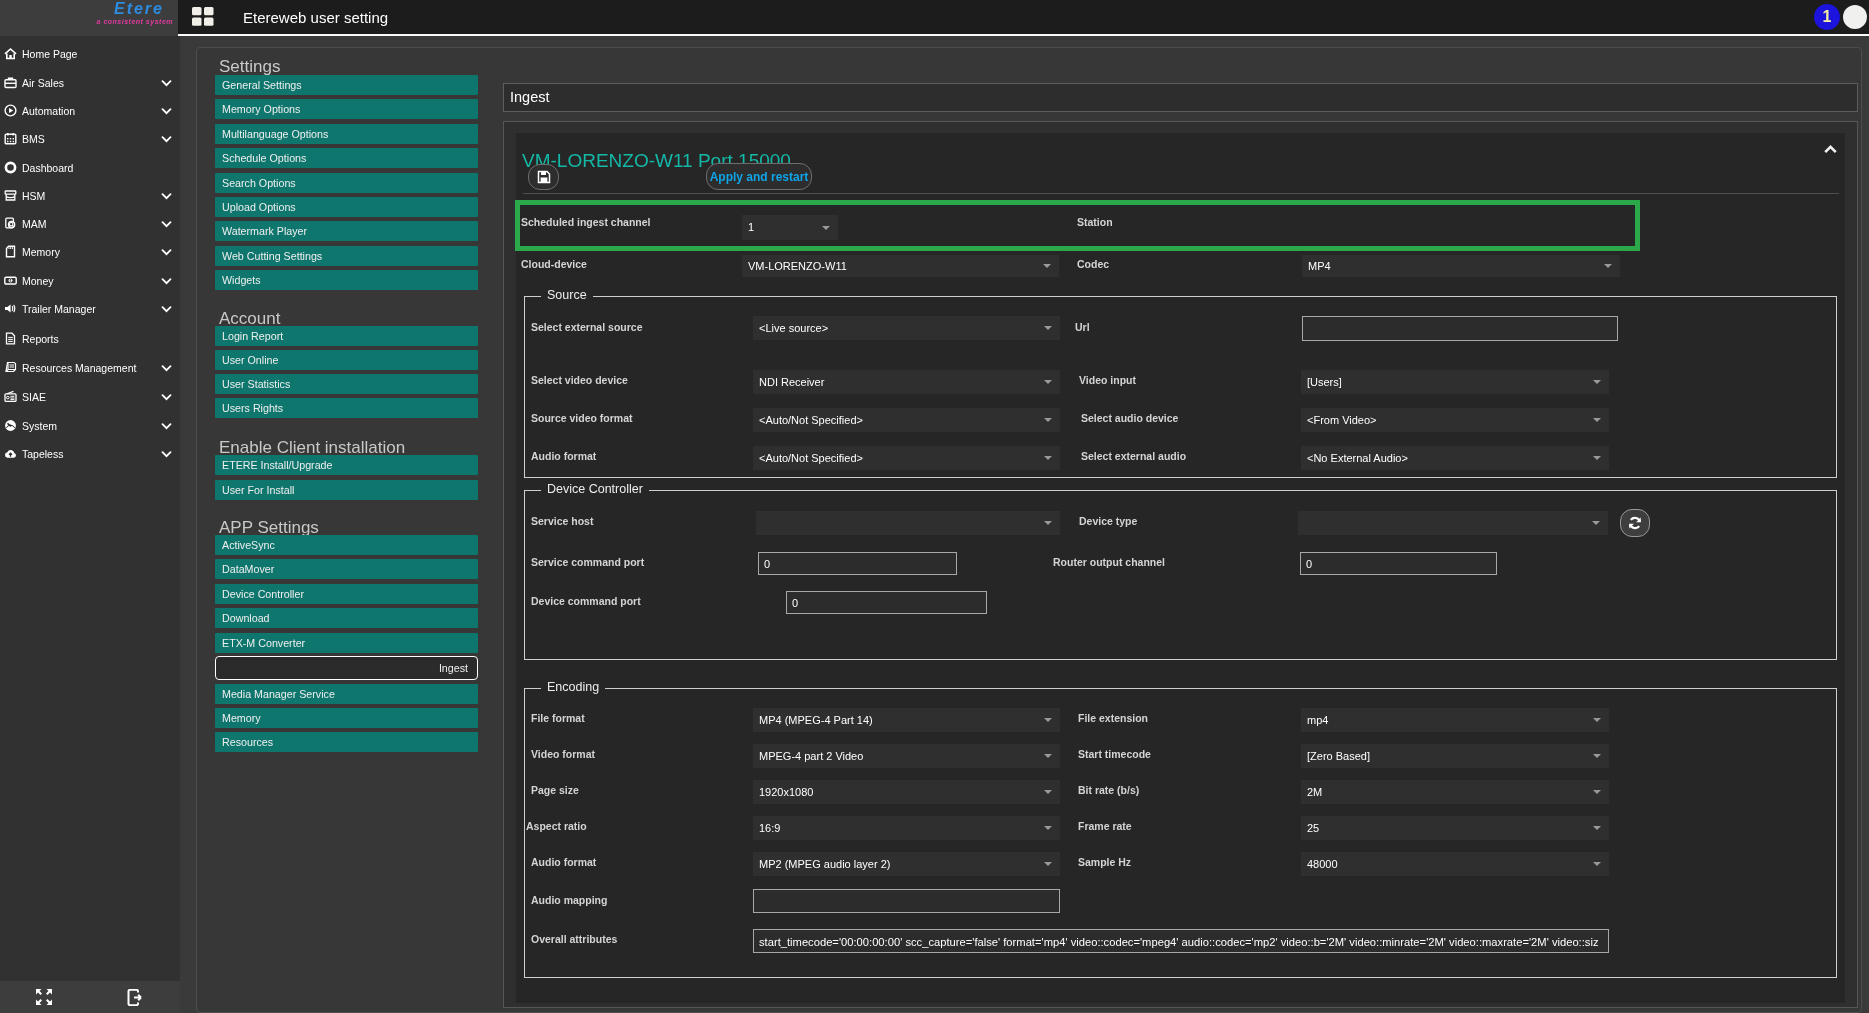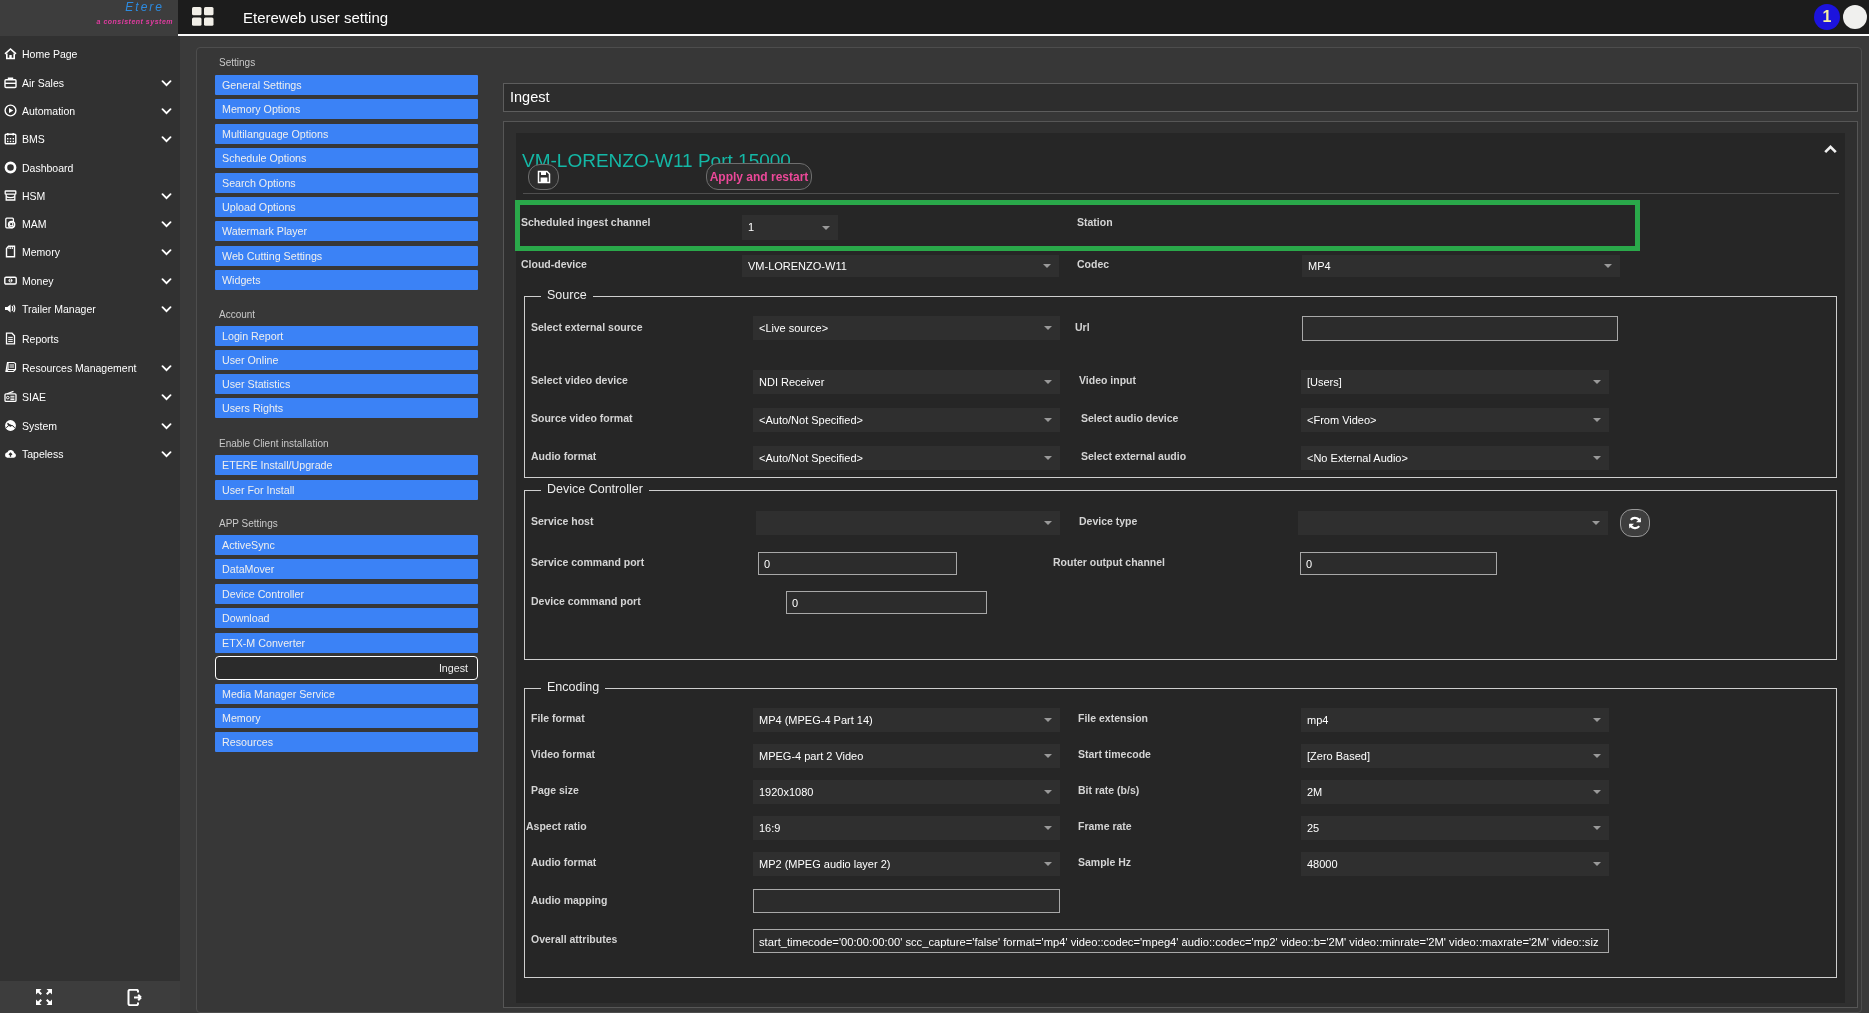--- a/index.html
+++ b/index.html
@@ -1,41 +1,41 @@
 <!DOCTYPE html>
 <html><head><meta charset="utf-8"><title>Etereweb user setting</title><style>
 *{margin:0;padding:0;box-sizing:border-box}
 body{font-family:"Liberation Sans",sans-serif;background:#3a3a3a}
 #app{position:relative;width:1869px;height:1013px;background:#3a3a3a;overflow:hidden}
 #topbar{position:absolute;left:0;top:0;width:1869px;height:36px;background:#1c1c1c}
 #logo{position:absolute;left:0;top:0;width:178px;height:36px;background:#3d3d3d}
-#logo .l1{position:absolute;right:14px;top:0px;font-size:12px;font-weight:normal;font-style:italic;color:#2d8be0;letter-spacing:2px}
+#logo .l1{position:absolute;right:14px;top:0px;font-size:16px;font-weight:bold;font-style:italic;color:#2d8be0;letter-spacing:2px}
 #logo .l2{position:absolute;right:5px;top:18px;font-size:7px;font-style:italic;font-weight:bold;color:#e03ba0;letter-spacing:0.5px}
 #topline{position:absolute;left:178px;top:34px;right:0;height:2px;background:#fafafa}
 #gridic{position:absolute;left:192px;top:7px}
 #apptitle{position:absolute;left:243px;top:0;height:36px;line-height:36px;font-size:15px;color:#fff}
 #badge1{position:absolute;left:1814px;top:4px;width:26px;height:26px;border-radius:50%;background:#1c13dd;color:#f5f0a0;font-size:16px;font-weight:bold;text-align:center;line-height:26px}
 #badge2{position:absolute;left:1843px;top:5px;width:24px;height:24px;border-radius:50%;background:#f0f0ee}
 #sidebar{position:absolute;left:0;top:36px;width:180px;height:945px;background:#313131}
 .srow{position:absolute;left:0;width:180px;height:28px}
 .ic{position:absolute}
 .slbl{position:absolute;left:22px;top:8px;font-size:10.5px;font-weight:normal;color:#fff;white-space:nowrap}
 .chev{position:absolute;left:161px;top:11px}
 #sidefoot{position:absolute;left:0;top:981px;width:180px;height:32px;background:#3d3d3d}
 #menu{position:absolute;left:180px;top:36px;width:320px;height:977px}
 #bigcard{position:absolute;left:196px;top:47px;width:1666px;height:966px;background:#373737;border:1px solid #4d4d4d;border-radius:4px}
-.msec{position:absolute;left:39px;font-size:10px;color:#c9c9c9;white-space:nowrap}
-.mi{position:absolute;left:35px;width:263px;height:20px;line-height:20px;background:#3b82f6;color:#efefef;font-size:10.7px;padding-left:7px;white-space:nowrap;border-radius:1px}
+.msec{position:absolute;left:39px;font-size:17px;color:#c9c9c9;white-space:nowrap}
+.mi{position:absolute;left:35px;width:263px;height:20px;line-height:20px;background:#0f766e;color:#efefef;font-size:10.7px;padding-left:7px;white-space:nowrap;border-radius:1px}
 .sel-mi{height:24px;line-height:22px;border:1px solid #fff;border-radius:4px;text-align:right;padding-right:9px;background:#2b2b2b}
 #ingestbar{position:absolute;left:503px;top:83px;width:1355px;height:29px;background:#2d2d2d;border:1px solid #5d5d5d;color:#fff;font-size:14.5px;line-height:27px;padding-left:6px}
 #container{position:absolute;left:503px;top:121px;width:1355px;height:887px;background:#2f2f2f;border:1px solid #565656}
 #panel{position:absolute;left:12px;top:11px;width:1329px;height:870px;background:#262626}
 #ptitle{position:absolute;left:6px;top:17px;font-size:19px;color:#14b8a6}
 #pchev{position:absolute;left:1307px;top:8px}
-.btn{position:absolute;background:#2d2d2d;border:1px solid #6e6e6e;border-radius:12px;display:flex;align-items:center;justify-content:center;color:#ec4899}
+.btn{position:absolute;background:#2d2d2d;border:1px solid #6e6e6e;border-radius:12px;display:flex;align-items:center;justify-content:center;color:#0ea5e9}
 #psep{position:absolute;left:7px;top:60px;width:1316px;height:1px;background:#4f4f4f}
 #greenbox{position:absolute;left:-1px;top:67px;width:1125px;height:51px;border:5px solid #2aa84a}
 .lb{position:absolute;font-size:10.5px;font-weight:bold;color:#d4d4d4;white-space:nowrap}
 .sl{position:absolute;background:#2f2f2f;color:#fff;font-size:11px;padding-left:6px;white-space:nowrap;overflow:hidden}
 .sl:after{content:"";position:absolute;right:8px;top:50%;margin-top:-2px;border:4px solid transparent;border-top-color:#9a9a9a}
 .ip{position:absolute;background:#2c2c2c;border:1px solid #a8a8a8;color:#fff;padding-left:5px;white-space:nowrap;overflow:hidden}
 .fs{position:absolute;border:1px solid #cfcfcf}
 .lg{position:absolute;font-size:12.5px;color:#ededed;background:#262626;padding:0 6px;white-space:nowrap}
 </style></head><body>
 <div id="app">

